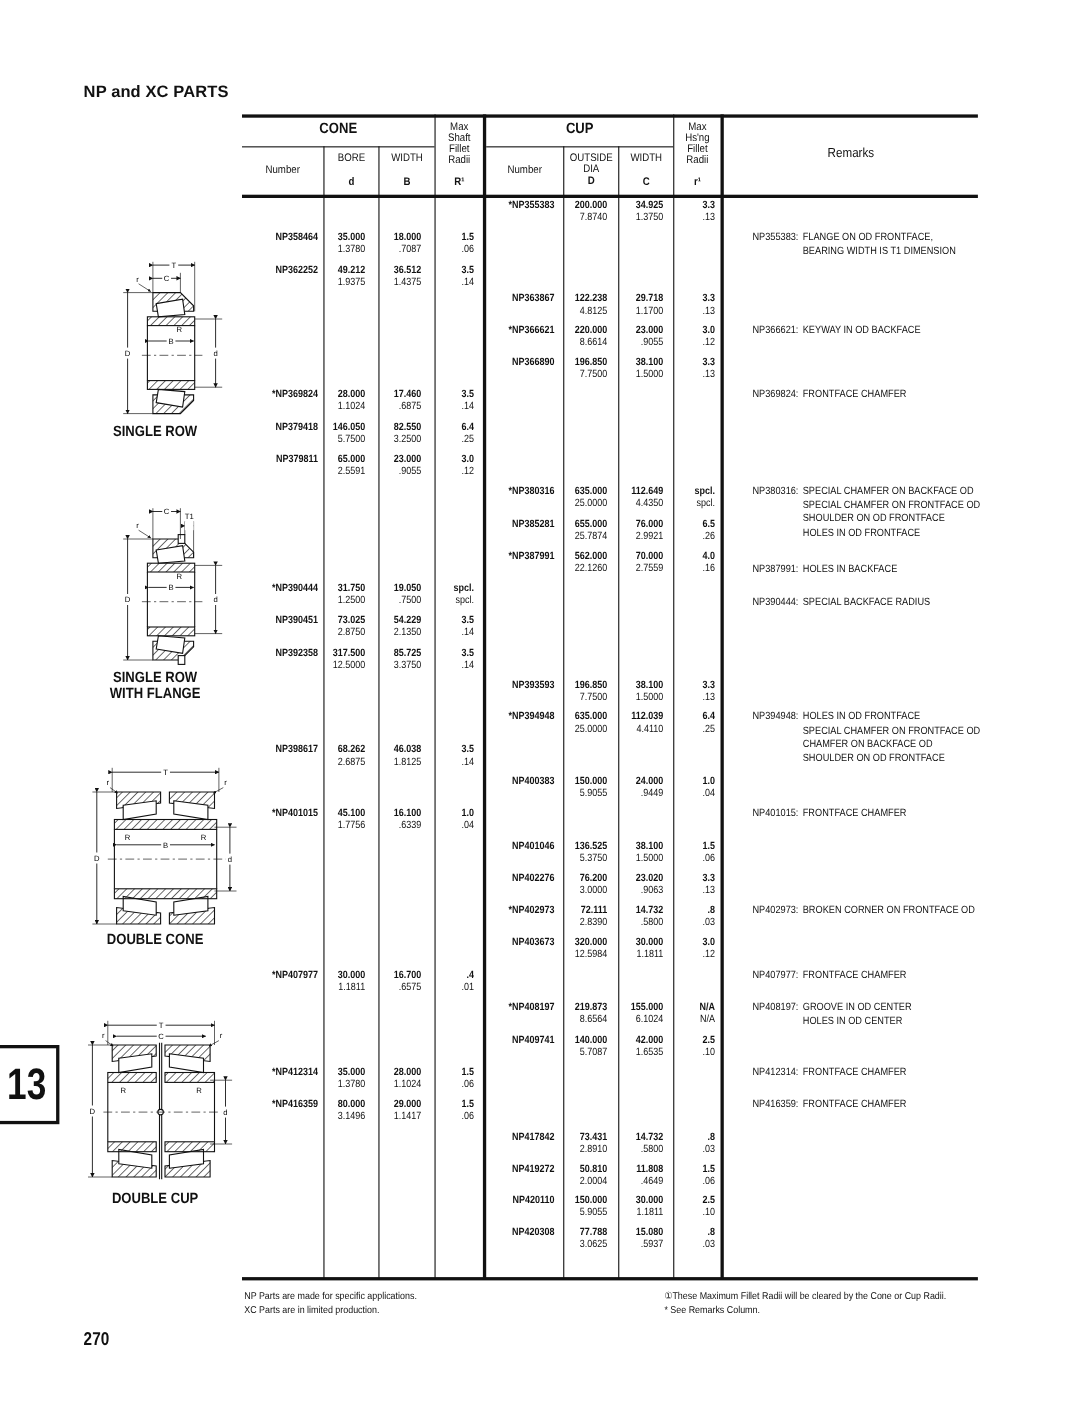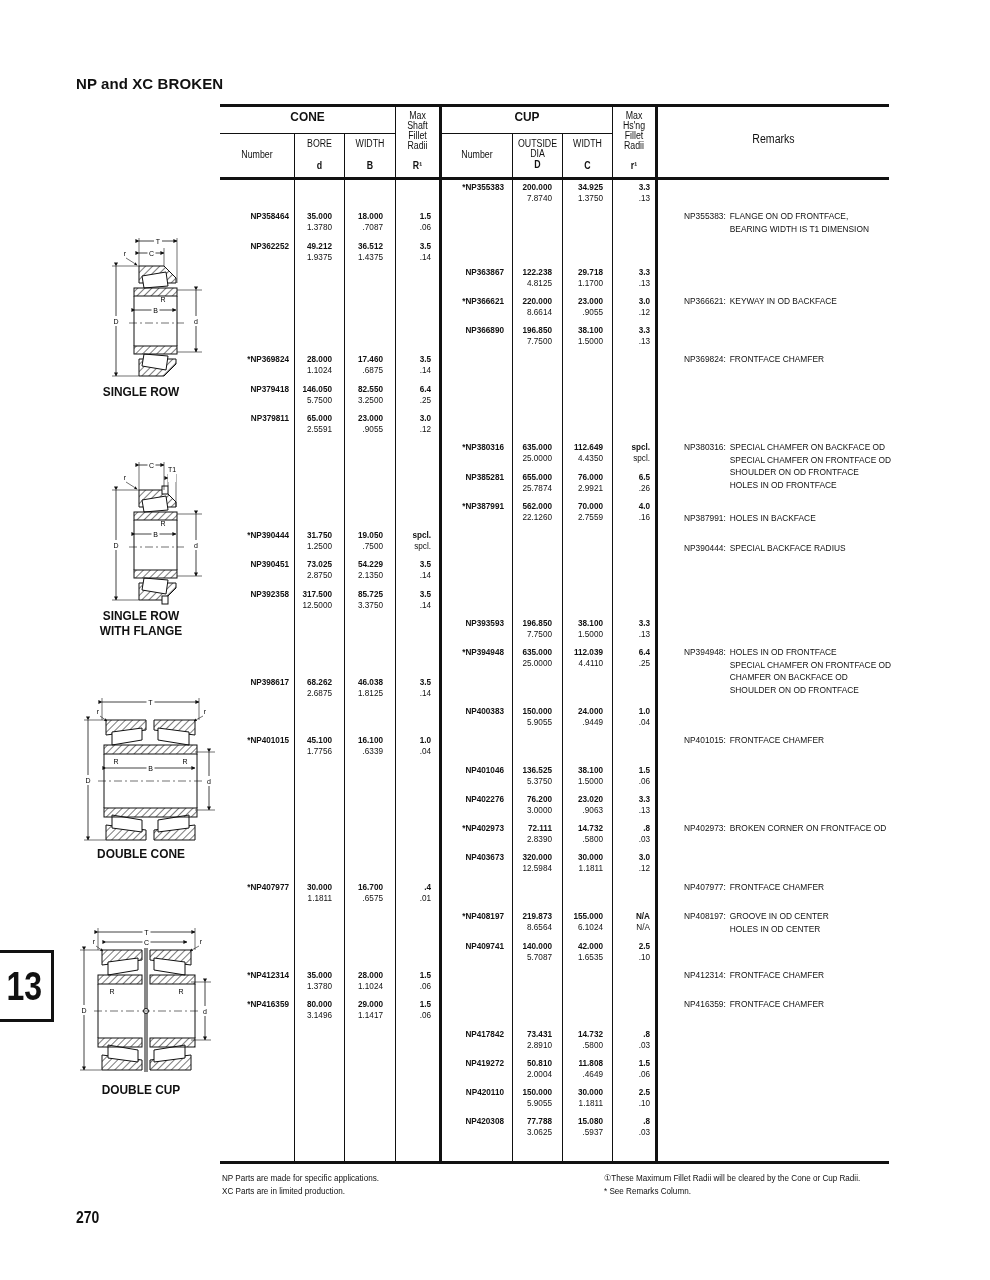--- a/index.html
+++ b/index.html
@@ -32,21 +32,21 @@
   .foot { position:absolute; font-size:9px; line-height:12.5px; white-space:nowrap;
           transform:scaleX(0.9); transform-origin:left top; }
 
   .diagram { position:absolute; }
   .diagram-label { position:absolute; font-size:13.5px; font-weight:bold; text-align:center; line-height:15px;
                    transform:scaleX(0.88); transform-origin:center top; width:140px; }
 </style>
 </head>
 <body>
 
-<div class="abs page-title">NP and XC BROKEN</div>
+<div class="abs page-title">NP and XC PARTS</div>
 
 <div class="abs chapter-box">
   <span>13</span>
 </div>
 
 <div id="diagrams">
     <div class="diagram" style="left: 84px; top: 228px;"><svg width="150" height="170" viewBox="0 0 150 170">
         <defs>
           <pattern id="hatch" width="5" height="5" patternUnits="userSpaceOnUse" patternTransform="rotate(45)">
             <line x1="0" y1="0" x2="0" y2="5" stroke="#222" stroke-width="1.2"></line>

